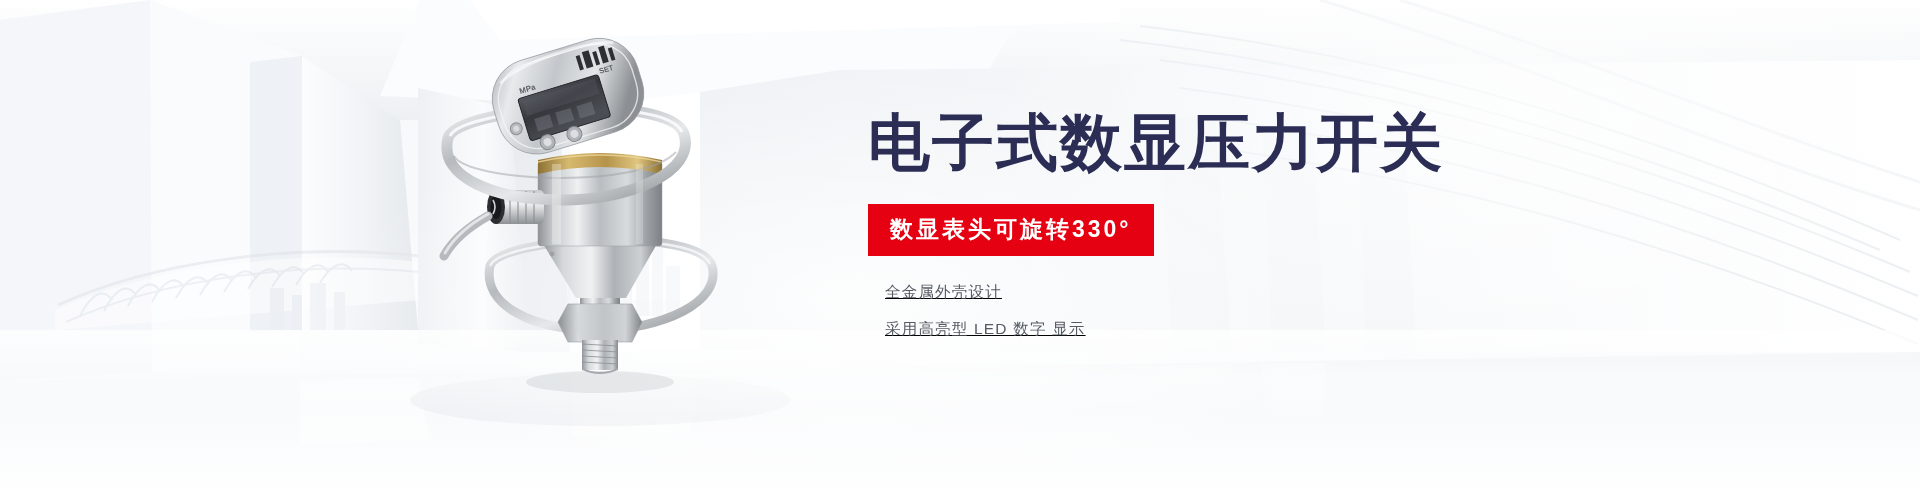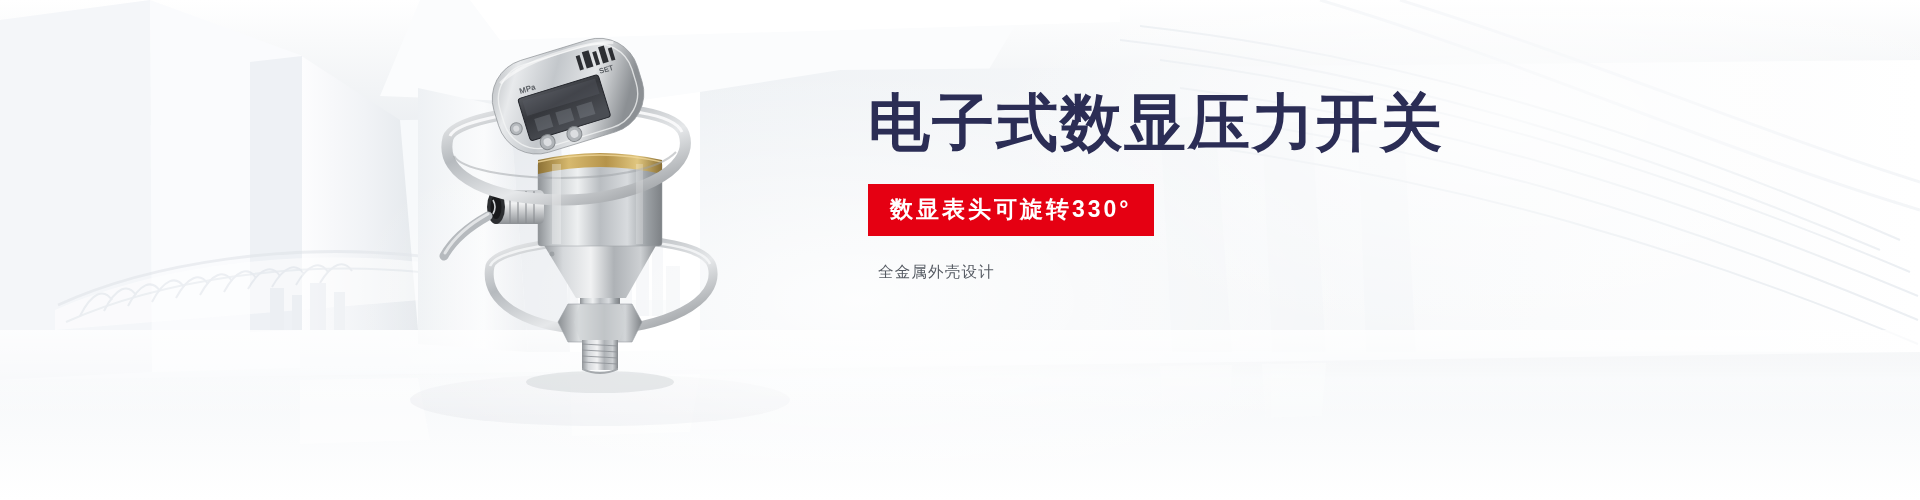--- a/index.html
+++ b/index.html
@@ -14,35 +14,35 @@
 
   
   .bg{position:absolute;inset:0;}
   .bg svg{position:absolute;inset:0;width:1920px;height:500px;display:block;}
 
   
   .product{position:absolute;left:430px;top:30px;width:340px;height:370px;}
   .product svg{width:100%;height:100%;display:block;}
 
   
-  .copy{position:absolute;left:868px;top:92px;width:820px;}
+  .copy{position:absolute;left:868px;top:112px;width:820px;}
 
   .headline{
     font-size:62px;line-height:1;font-weight:bold;color:#2b2d55;
     letter-spacing:2px;margin:0;white-space:nowrap;
     font-family:"Liberation Sans","DejaVu Sans",sans-serif;
   }
 
   .ribbon{
     display:inline-block;margin-top:30px;background:#e50012;color:#fff;
     font-size:23px;font-weight:bold;letter-spacing:3px;
     padding:10px 22px 11px 22px;white-space:nowrap;text-align:right;
   }
 
-  .features{margin:6px;padding:0;list-style:none;margin-top:28px;}
+  .features{margin:13px;padding:0;list-style:none;margin-top:28px;text-decoration:underline;}
   .features li{
     font-size:15.5px;color:#565b63;letter-spacing:1.2px;
     line-height:1;padding:0;margin:0 0 21px 4px;white-space:nowrap;
   }
   .features li:last-child{margin-bottom:0;}
 </style>
 </head>
 <body>
 
 <div class="banner">
@@ -330,17 +330,18 @@
   <div class="copy">
 
     <h1 class="headline">电子式数显压力开关</h1>
 
     <div>
       <span class="ribbon">数显表头可旋转330°</span>
     </div>
 
     <ul class="features">
       <li>全金属外壳设计</li>
+      <li>采用高亮型 LED 数字 显示</li>
     </ul>
 
   </div>
 
 </div>
 
 </body></html>

